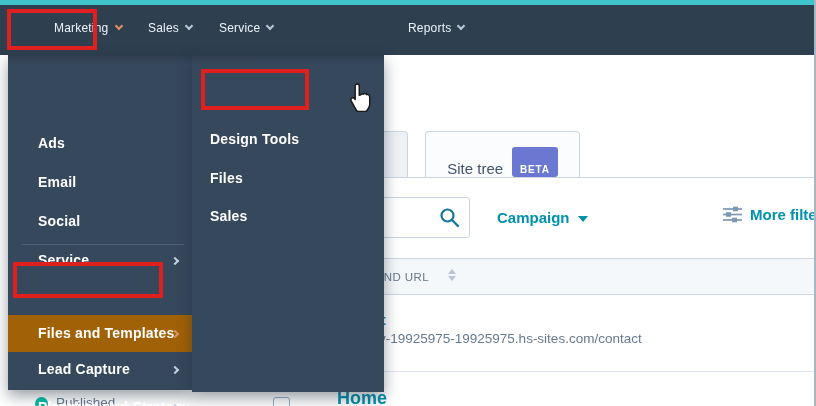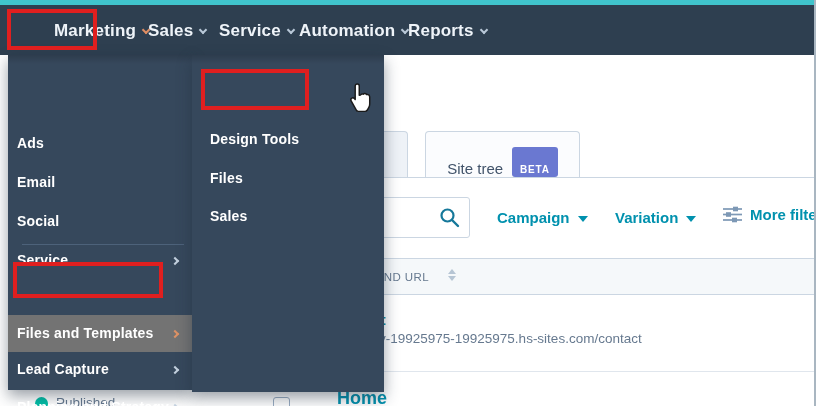--- a/index.html
+++ b/index.html
@@ -2,21 +2,21 @@
 <html><head>
 <meta charset="utf-8">
 <style>
   * { margin:0; padding:0; box-sizing:border-box; }
   body { font-family:"Liberation Sans", sans-serif; background:#fff; }
   #screen { position:relative; width:816px; height:406px; overflow:hidden; background:#fff; }
 
   
   .top-strip { position:absolute; left:0; top:0; width:816px; height:5px; background:#40c4cc; z-index:4; }
   .navbar { position:absolute; left:0; top:5px; width:816px; height:50px; background:#2e3f50; z-index:2; }
-  .nav-item { position:absolute; top:16px; color:#eef3f8; font-size:17px; font-weight:700; letter-spacing:.2px; cursor:pointer; white-space:nowrap;padding-left:36px; }
+  .nav-item { position:absolute; top:16px; color:#eef3f8; font-size:12px; font-weight:400; letter-spacing:.2px; cursor:pointer; white-space:nowrap;padding-left:36px; }
   .chev-down { display:inline-block; width:6px; height:6px; border-right:2px solid #b9c8d8; border-bottom:2px solid #b9c8d8; transform:rotate(45deg); margin-left:7px; vertical-align:3px; }
   .chev-down.active { border-color:#e08e63; }
   .win-border-right { position:absolute; right:0; top:0; width:2px; height:406px; background:#a9b6c1; z-index:6; }
 
   
   .tab-row-border { position:absolute; left:360px; top:177px; width:456px; height:0; border-top:1px solid #cbd6e2; z-index:0; }
   .tab { position:absolute; top:131px; height:46px; border:1px solid #cbd6e2; border-bottom:none; border-radius:4px 4px 0 0; }
   .tab-partial { left:352px; width:56px; background:#eef2f7; }
   .tab-sitetree { left:425px; width:155px; background:#fbfcfe; display:flex; align-items:flex-end; justify-content:center; gap:9px; cursor:pointer; }
   .tab-sitetree .tab-label { color:#41536a; font-size:15px; }
@@ -44,22 +44,22 @@
   .status-dot { position:absolute; left:35px; top:397px; width:13px; height:13px; border-radius:50%; background:#00bda5; }
   .status-label { position:absolute; left:56px; top:395px; color:#66798f; font-size:13.5px; }
   .row-checkbox { position:absolute; left:273px; top:397px; width:17px; height:17px; border:1px solid #99acc2; border-radius:3px; background:#fff; cursor:pointer; }
   .row2-name { position:absolute; left:337px; top:388px; color:#0091ae; font-size:18px; font-weight:700; cursor:pointer;text-align:center; }
 
   
   .panel { position:absolute; top:55px; background:#36485c; z-index:2; box-shadow:0 6px 14px rgba(30,45,60,.45); }
   .panel::before { content:""; position:absolute; left:0; top:0; right:0; height:9px; background:linear-gradient(180deg, rgba(0,0,0,.16), rgba(0,0,0,0)); pointer-events:none; }
   .panel-left { left:8px; width:184px; height:335px; }
   .panel-sub { left:192px; width:192px; height:337px; }
-  .menu-item { position:absolute; left:0; width:100%; color:#fff; font-size:14px; font-weight:600; letter-spacing:.2px; padding-left:9px; cursor:pointer; }
-  .menu-item.hovered { background:#737373; }
+  .menu-item { position:absolute; left:0; width:100%; color:#fff; font-size:14px; font-weight:600; letter-spacing:.2px; padding-left:30px; cursor:pointer; }
+  .menu-item.hovered { background:#a16207; }
   .chev-right { position:absolute; left:164px; width:6px; height:6px; border-right:2px solid #c3d0de; border-top:2px solid #c3d0de; transform:rotate(45deg); }
   .chev-right.active { border-color:#dd9266; }
   .menu-divider { position:absolute; left:14px; top:189px; width:162px; height:0; border-top:1px solid #4d627a; }
 
   
   .red-box { position:absolute; border:4px solid #e01f1f; z-index:5; pointer-events:none; }
   .cursor-hand { position:absolute; left:348px; top:82px; z-index:5; pointer-events:none; }
 </style>
 </head>
 <body>
@@ -76,23 +76,20 @@
   <div class="search-box">
     <input type="text" value="" style="">
     <svg class="search-icon" width="21" height="21" viewBox="0 0 21 21">
       <circle cx="8.5" cy="8.5" r="6" fill="none" stroke="#15789a" stroke-width="2.2"></circle>
       <line x1="13" y1="13" x2="19" y2="19" stroke="#15789a" stroke-width="2.4" stroke-linecap="round"></line>
     </svg>
   </div>
 
   <div class="dropdown-filter" style="left:497px;text-align:right;">
     <span>Campaign</span><span class="caret"></span>
-  </div>
-  <div class="dropdown-filter" style="left:615px;">
-    <span>Variation</span><span class="caret"></span>
   </div>
   <div class="more-filters">
     <svg width="19" height="17" viewBox="0 0 19 17">
       <g stroke="#7d98b5" stroke-width="1.7">
           <line x1="0" y1="3" x2="19" y2="3"></line>
           <line x1="0" y1="8.5" x2="19" y2="8.5"></line>
           <line x1="0" y1="14" x2="19" y2="14"></line>
         </g>
       <g stroke="#7d98b5" stroke-width="4.6">
           <line x1="10" y1="3" x2="15" y2="3"></line>
@@ -117,21 +114,20 @@
 
   <span class="status-dot"></span>
   <span class="status-label">Published</span>
   <span class="row-checkbox"></span>
   <a class="row2-name">Home</a>
 
   <div class="navbar">
     <span class="nav-item" style="left:18px;"><span>Marketing</span><span class="chev-down active"></span></span>
     <span class="nav-item" style="left:112px;"><span>Sales</span><span class="chev-down"></span></span>
     <span class="nav-item" style="left:183px;"><span>Service</span><span class="chev-down"></span></span>
-    <span class="nav-item" style="left:263px;"><span>Automation</span><span class="chev-down"></span></span>
     <span class="nav-item" style="left:372px;"><span>Reports</span><span class="chev-down"></span></span>
   </div>
   <div class="top-strip"></div>
   <div class="win-border-right"></div>
 
   <div class="panel panel-left">
     <div class="menu-item" style="top:80px; height:26px;"><span>Ads</span></div>
     <div class="menu-item" style="top:119px; height:26px;"><span>Email</span></div>
     <div class="menu-item" style="top:158px; height:26px;"><span>Social</span></div>
     <div class="menu-item" style="top:197px; height:26px;"><span>Service</span><span class="chev-right" style="top:6px;"></span></div>

